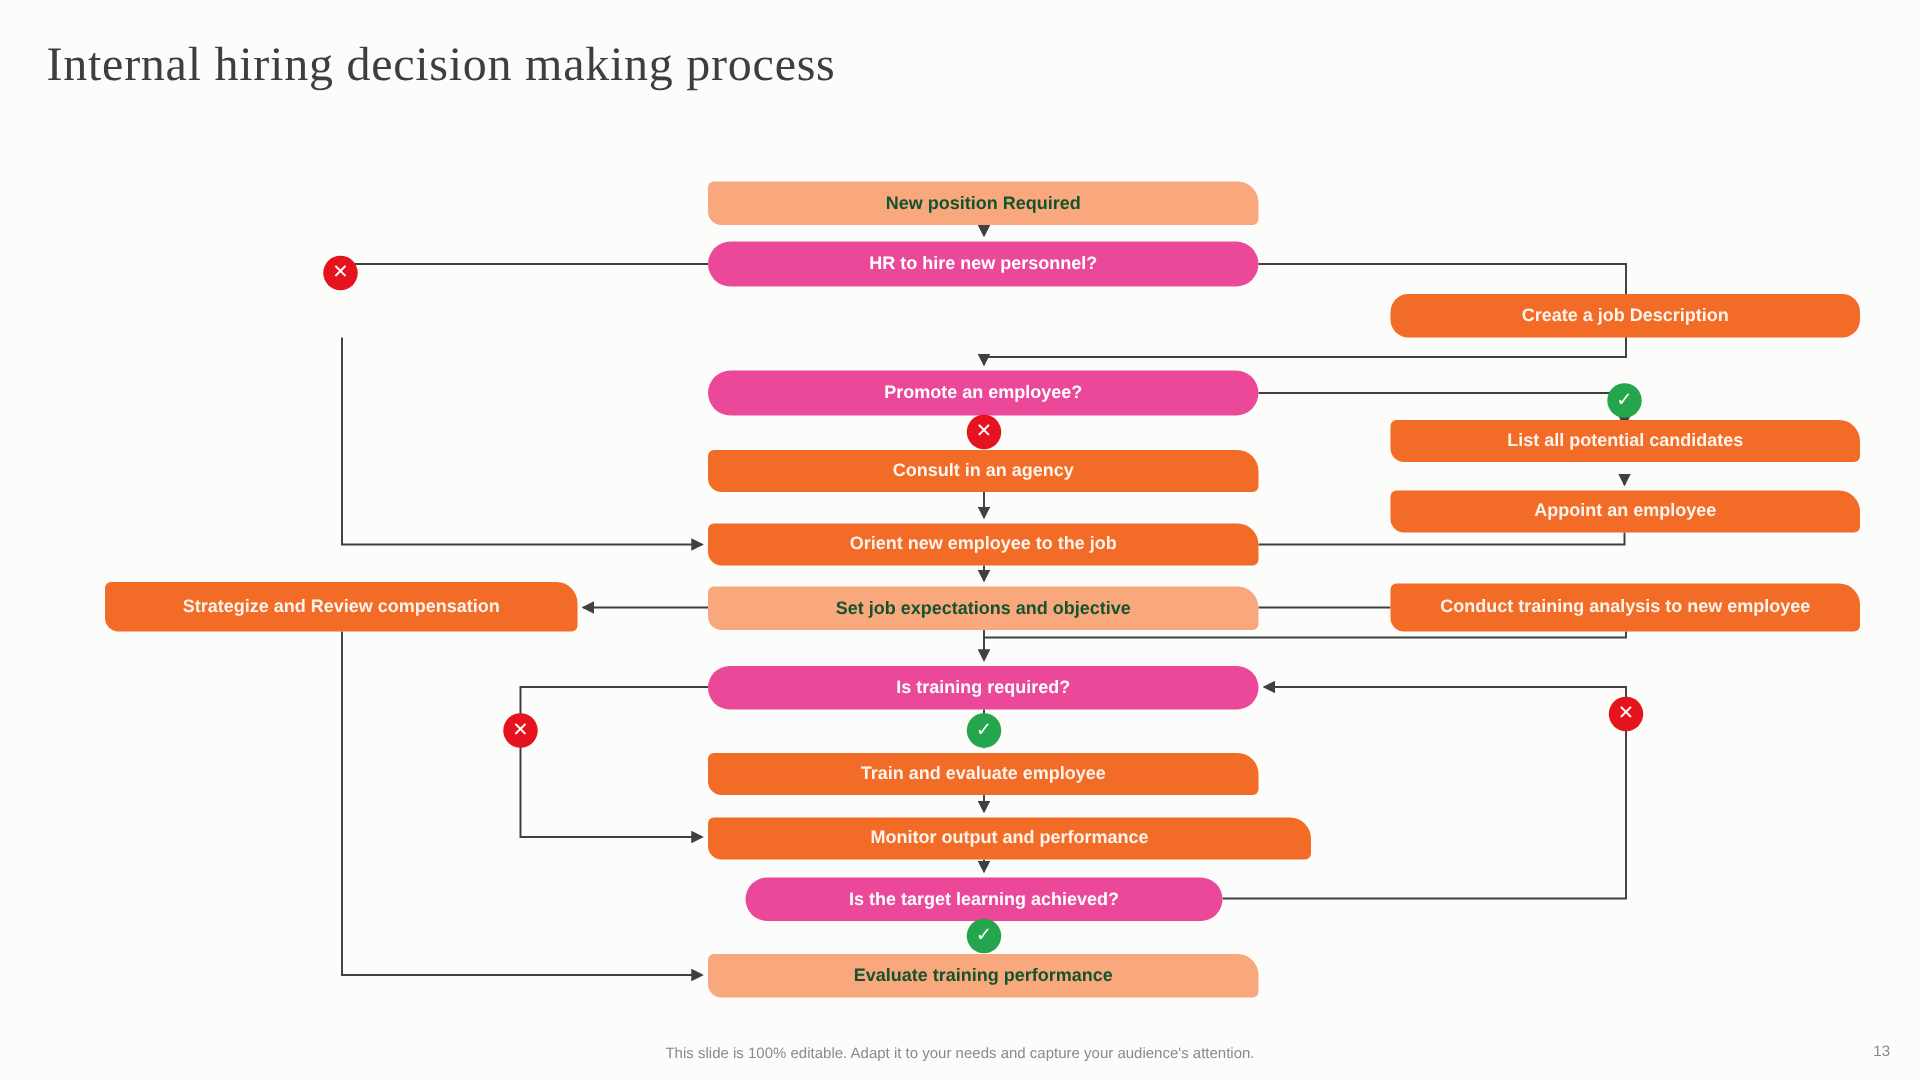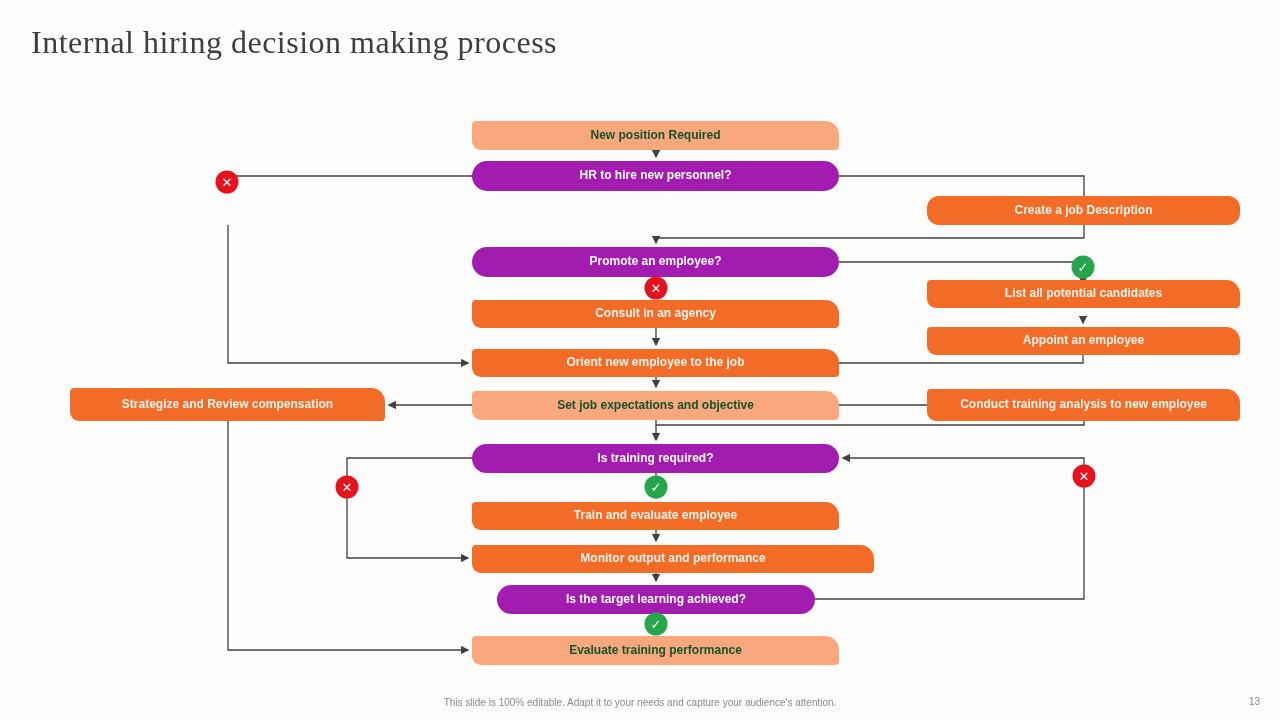--- a/index.html
+++ b/index.html
@@ -6,21 +6,21 @@
   body{width:1280px;height:720px;position:relative;background:#FCFCFA;overflow:hidden;
        font-family:"Liberation Sans",sans-serif;}
   .slide{position:absolute;inset:0;}
   .title{position:absolute;left:31px;top:24px;font-family:"Liberation Serif",serif;
          font-size:32px;font-weight:400;color:#3E3E40;letter-spacing:0.5px;}
   .connector-layer{position:absolute;left:0;top:0;z-index:1;}
   .node{position:absolute;z-index:2;display:flex;align-items:center;justify-content:center;
         font-size:12px;font-weight:bold;text-align:center;line-height:1.1;box-sizing:border-box;}
   .process{background:#F26B27;color:#FDF4EC;border-radius:4px 14px 4px 9px;}
   .terminal{background:#F8A87C;color:#14532d;border-radius:4px 14px 4px 9px;}
-  .decision{background:#a21caf;color:#FFFFFF;border-radius:16px;}
+  .decision{background:#ec4899;color:#FFFFFF;border-radius:16px;}
   .marker{position:absolute;z-index:3;width:23px;height:23px;border-radius:50%;
           display:flex;align-items:center;justify-content:center;color:#fff;
           font-size:13px;font-weight:bold;transform:translate(-50%,-50%);
           font-family:"DejaVu Sans",sans-serif;}
   .marker.no{background:#E5131E;}
   .marker.yes{background:#25A54C;}
   .footer{position:absolute;left:0;right:0;top:697px;text-align:center;font-size:10px;color:#8A8A8A;}
   .page-number{position:absolute;right:20px;top:696px;font-size:10px;color:#8A8A8A;}
 </style>
 </head>

